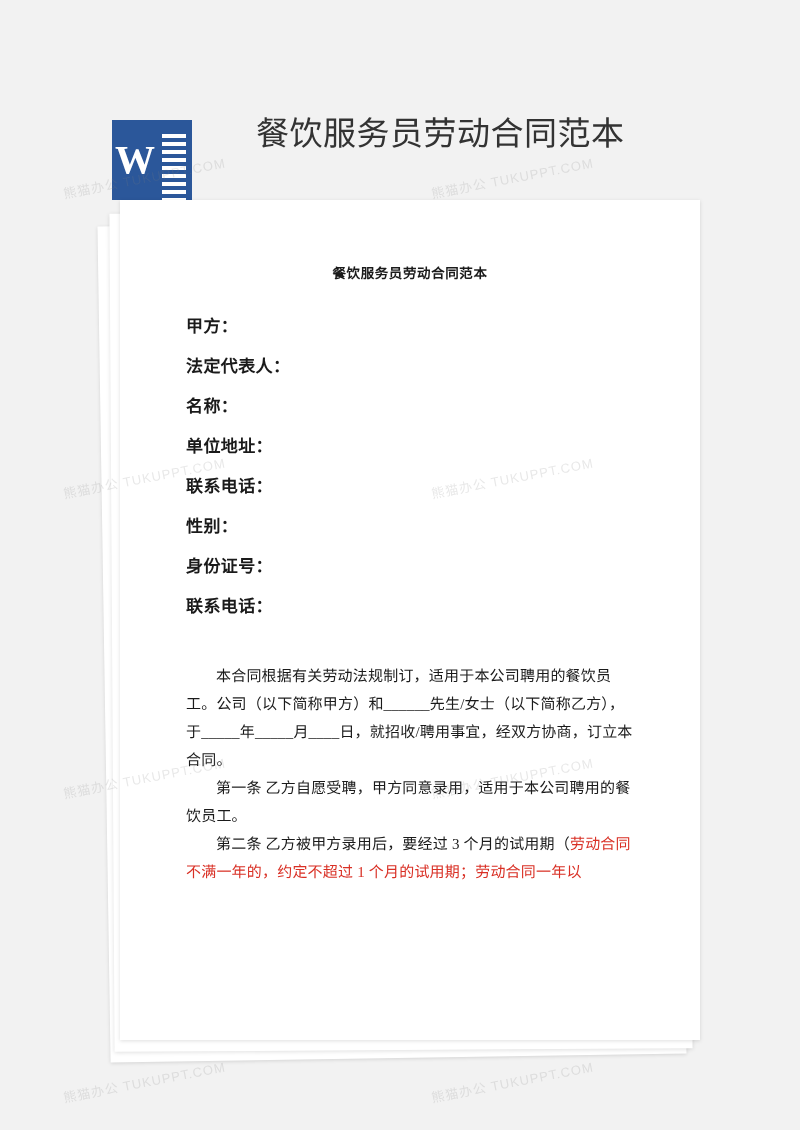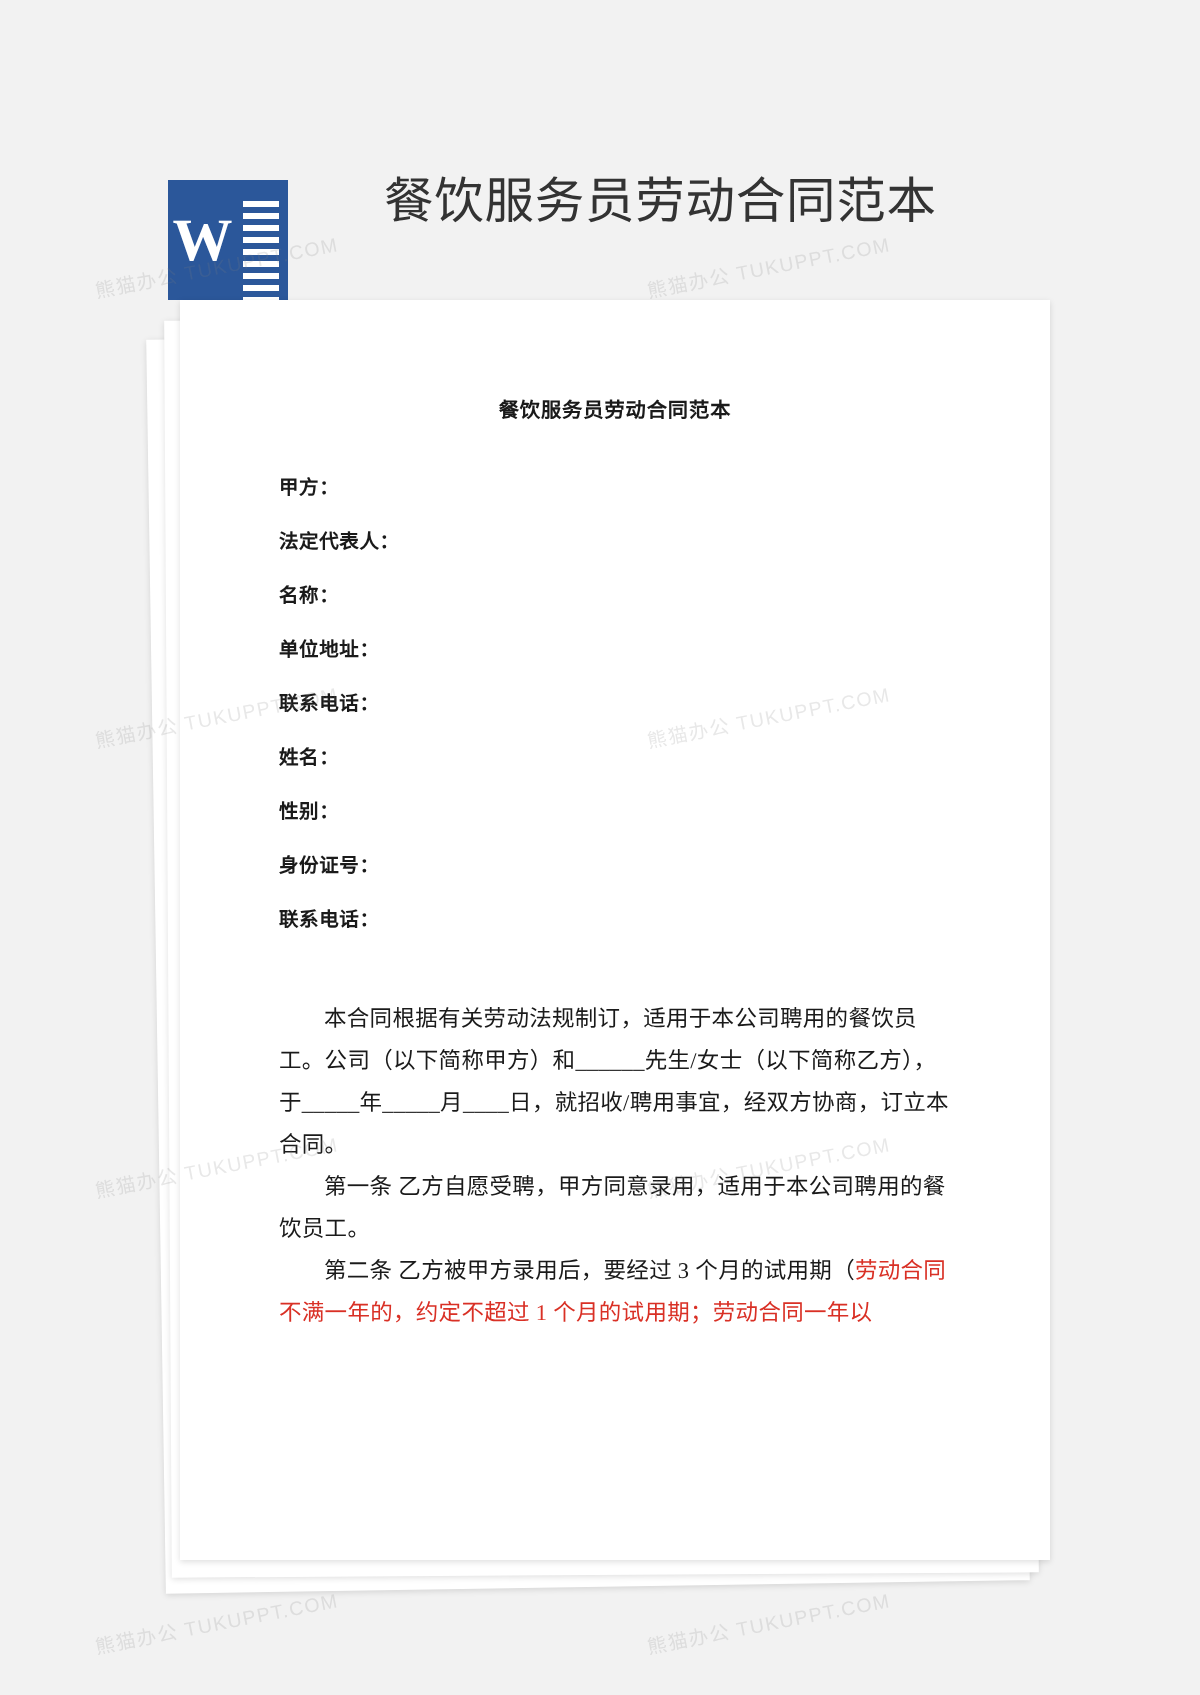--- a/index.html
+++ b/index.html
@@ -125,21 +125,21 @@
     font-family: "Liberation Serif", "DejaVu Serif", serif;
   }
   .doc-heading {
     text-align: center;
     font-size: 13.5px;
     font-weight: bold;
     letter-spacing: 0.6px;
     margin-bottom: 36px;
   }
   .field-line {
-    font-size: 13px;
+    font-size: 17px;
     font-weight: bold;
     line-height: 1;
     margin-bottom: 23px;
     letter-spacing: 0.4px;
   }
   .spacer-block { height: 24px; }
   .para {
     font-size: 15px;
     line-height: 28px;
     text-indent: 2em;
@@ -189,21 +189,20 @@
   <div class="sheet sheet-back-2"></div>
   <div class="sheet sheet-front">
     <div class="doc-body">
       <div class="doc-heading">餐饮服务员劳动合同范本</div>
 
       <div class="field-line">甲方：</div>
       <div class="field-line">法定代表人：</div>
       <div class="field-line">名称：</div>
       <div class="field-line">单位地址：</div>
       <div class="field-line">联系电话：</div>
-      <div class="field-line">姓名：</div>
       <div class="field-line">性别：</div>
       <div class="field-line">身份证号：</div>
       <div class="field-line">联系电话：</div>
 
       <div class="spacer-block"></div>
 
       <p class="para">本合同根据有关劳动法规制订，适用于本公司聘用的餐饮员工。公司（以下简称甲方）和______先生/女士（以下简称乙方），于_____年_____月____日，就招收/聘用事宜，经双方协商，订立本合同。</p>
       <p class="para">第一条  乙方自愿受聘，甲方同意录用，适用于本公司聘用的餐饮员工。</p>
       <p class="para"><span>第二条  乙方被甲方录用后，要经过 3 个月的试用期（</span><span class="red">劳动合同不满一年的，约定不超过 1 个月的试用期；劳动合同一年以</span></p>
     </div>

